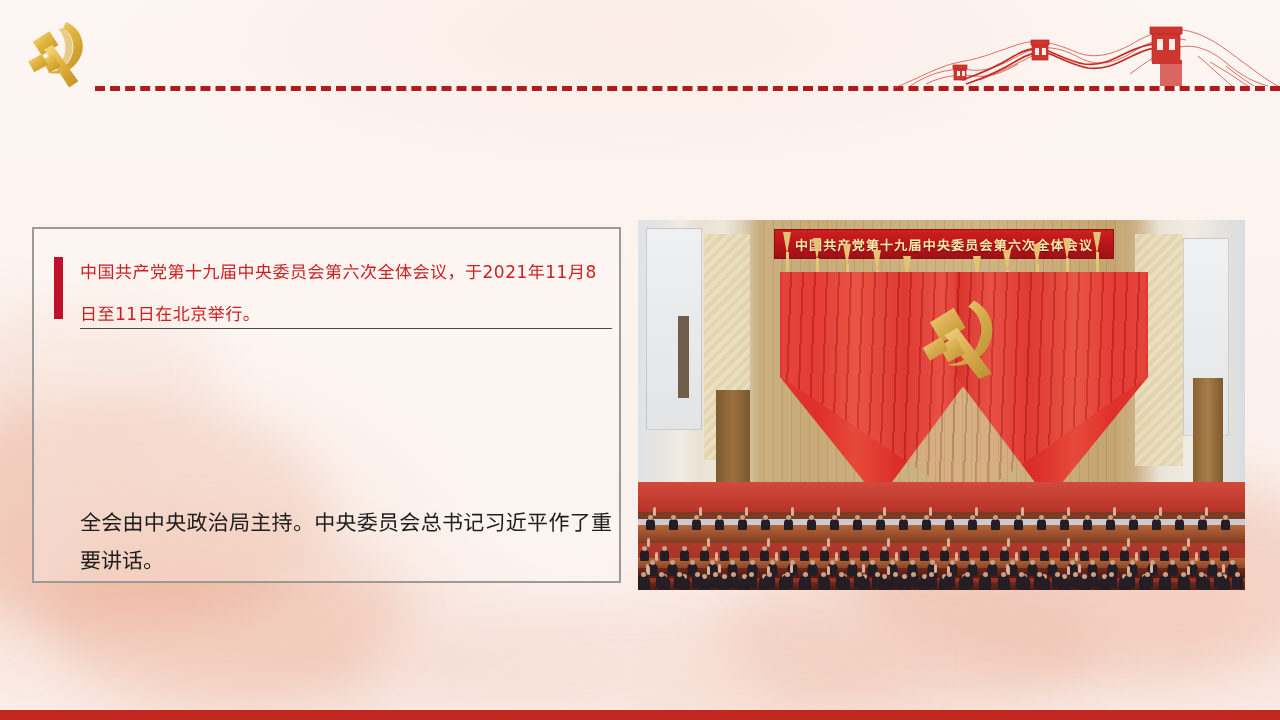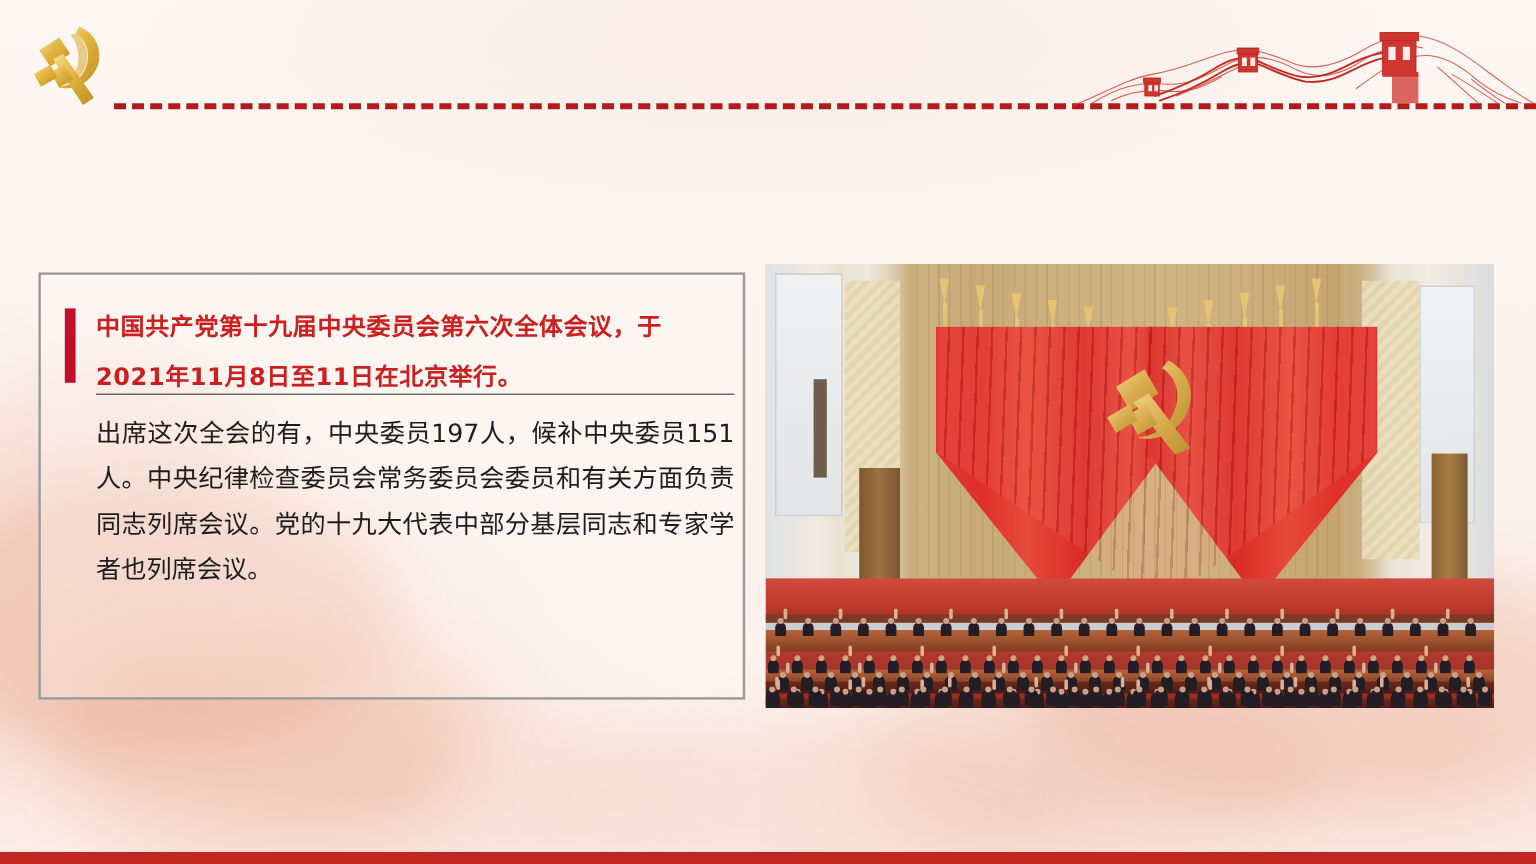--- a/index.html
+++ b/index.html
@@ -44,21 +44,21 @@
 
   
   .card{
     position:absolute;left:32px;top:227px;width:589px;height:356px;
     border:2px solid #9a9a9a;box-sizing:border-box;
     background:rgba(255,252,250,0.30);
   }
   .accentbar{position:absolute;left:20px;top:28px;width:9px;height:62px;background:#c0102a;}
   .headline{
     position:absolute;left:46px;top:22px;width:520px;
-    color:#cc1f1f;font-size:20px;line-height:42px;font-weight:bold;
+    color:#cc1f1f;font-size:17px;line-height:42px;font-weight:normal;
     font-family:"DejaVu Sans","Liberation Sans",sans-serif;
     letter-spacing:0.5px;
   }
   .rule{position:absolute;left:46px;top:99px;width:532px;height:0;border-top:1.5px solid #4a4a4a;}
   .para{
     position:absolute;left:46px;width:532px;
     color:#1d1d1d;font-size:21px;line-height:38px;text-align:justify;
     font-family:"DejaVu Sans","Liberation Sans",sans-serif;
   }
   .para-1{top:113px;}
@@ -240,34 +240,37 @@
         <rect x="272" y="60" width="30" height="4"></rect>
         <rect x="280" y="62" width="22" height="24" opacity=".75"></rect>
       </g>
     </svg>
   </div>
 
   <div class="card">
     <div class="accentbar"></div>
     <div class="headline">中国共产党第十九届中央委员会第六次全体会议，于2021年11月8日至11日在北京举行。</div>
     <div class="rule"></div>
-    <div class="para para-1">出席这次全会的有，中央委员197人，候补中央委员151人。中央纪律检查委员会常务委员会委员和有关方面负责同志列席会议。党的十九大代表中部分基层同志和专家学者也列席会议。</div>
+    <div class="para para-2">全会由中央政治局主持。中央委员会总书记习近平作了重要讲话。</div>
   </div>
 
   <div class="photo">
     <div class="hall-wall"></div>
     <div class="wall-stripes"></div>
     <div class="side-panelL"></div>
     <div class="side-panelR"></div>
     <div class="goldpanelL"></div>
     <div class="goldpanelR"></div>
     <div class="darkpillar"></div>
     <div class="woodcolL"></div>
     <div class="woodcolR"></div>
 
+    <div class="banner">
+      <span>中国共产党第十九届中央委员会第六次全体会议</span>
+    </div>
 
     <div id="flagpoles">
         <div class="pole" style="left: 148px; top: 32px; height: 120px;"></div>
         <div class="spear" style="left: 144.5px; top: 12px; transform: rotate(180deg);"></div>
         <div class="tassel" style="left: 146px; top: 90px;"></div>
         <div class="pole" style="left: 178px; top: 38px; height: 114px;"></div>
         <div class="spear" style="left: 174.5px; top: 18px; transform: rotate(180deg);"></div>
         <div class="tassel" style="left: 176px; top: 96px;"></div>
         <div class="pole" style="left: 208px; top: 44px; height: 108px;"></div>
         <div class="spear" style="left: 204.5px; top: 24px; transform: rotate(180deg);"></div>

